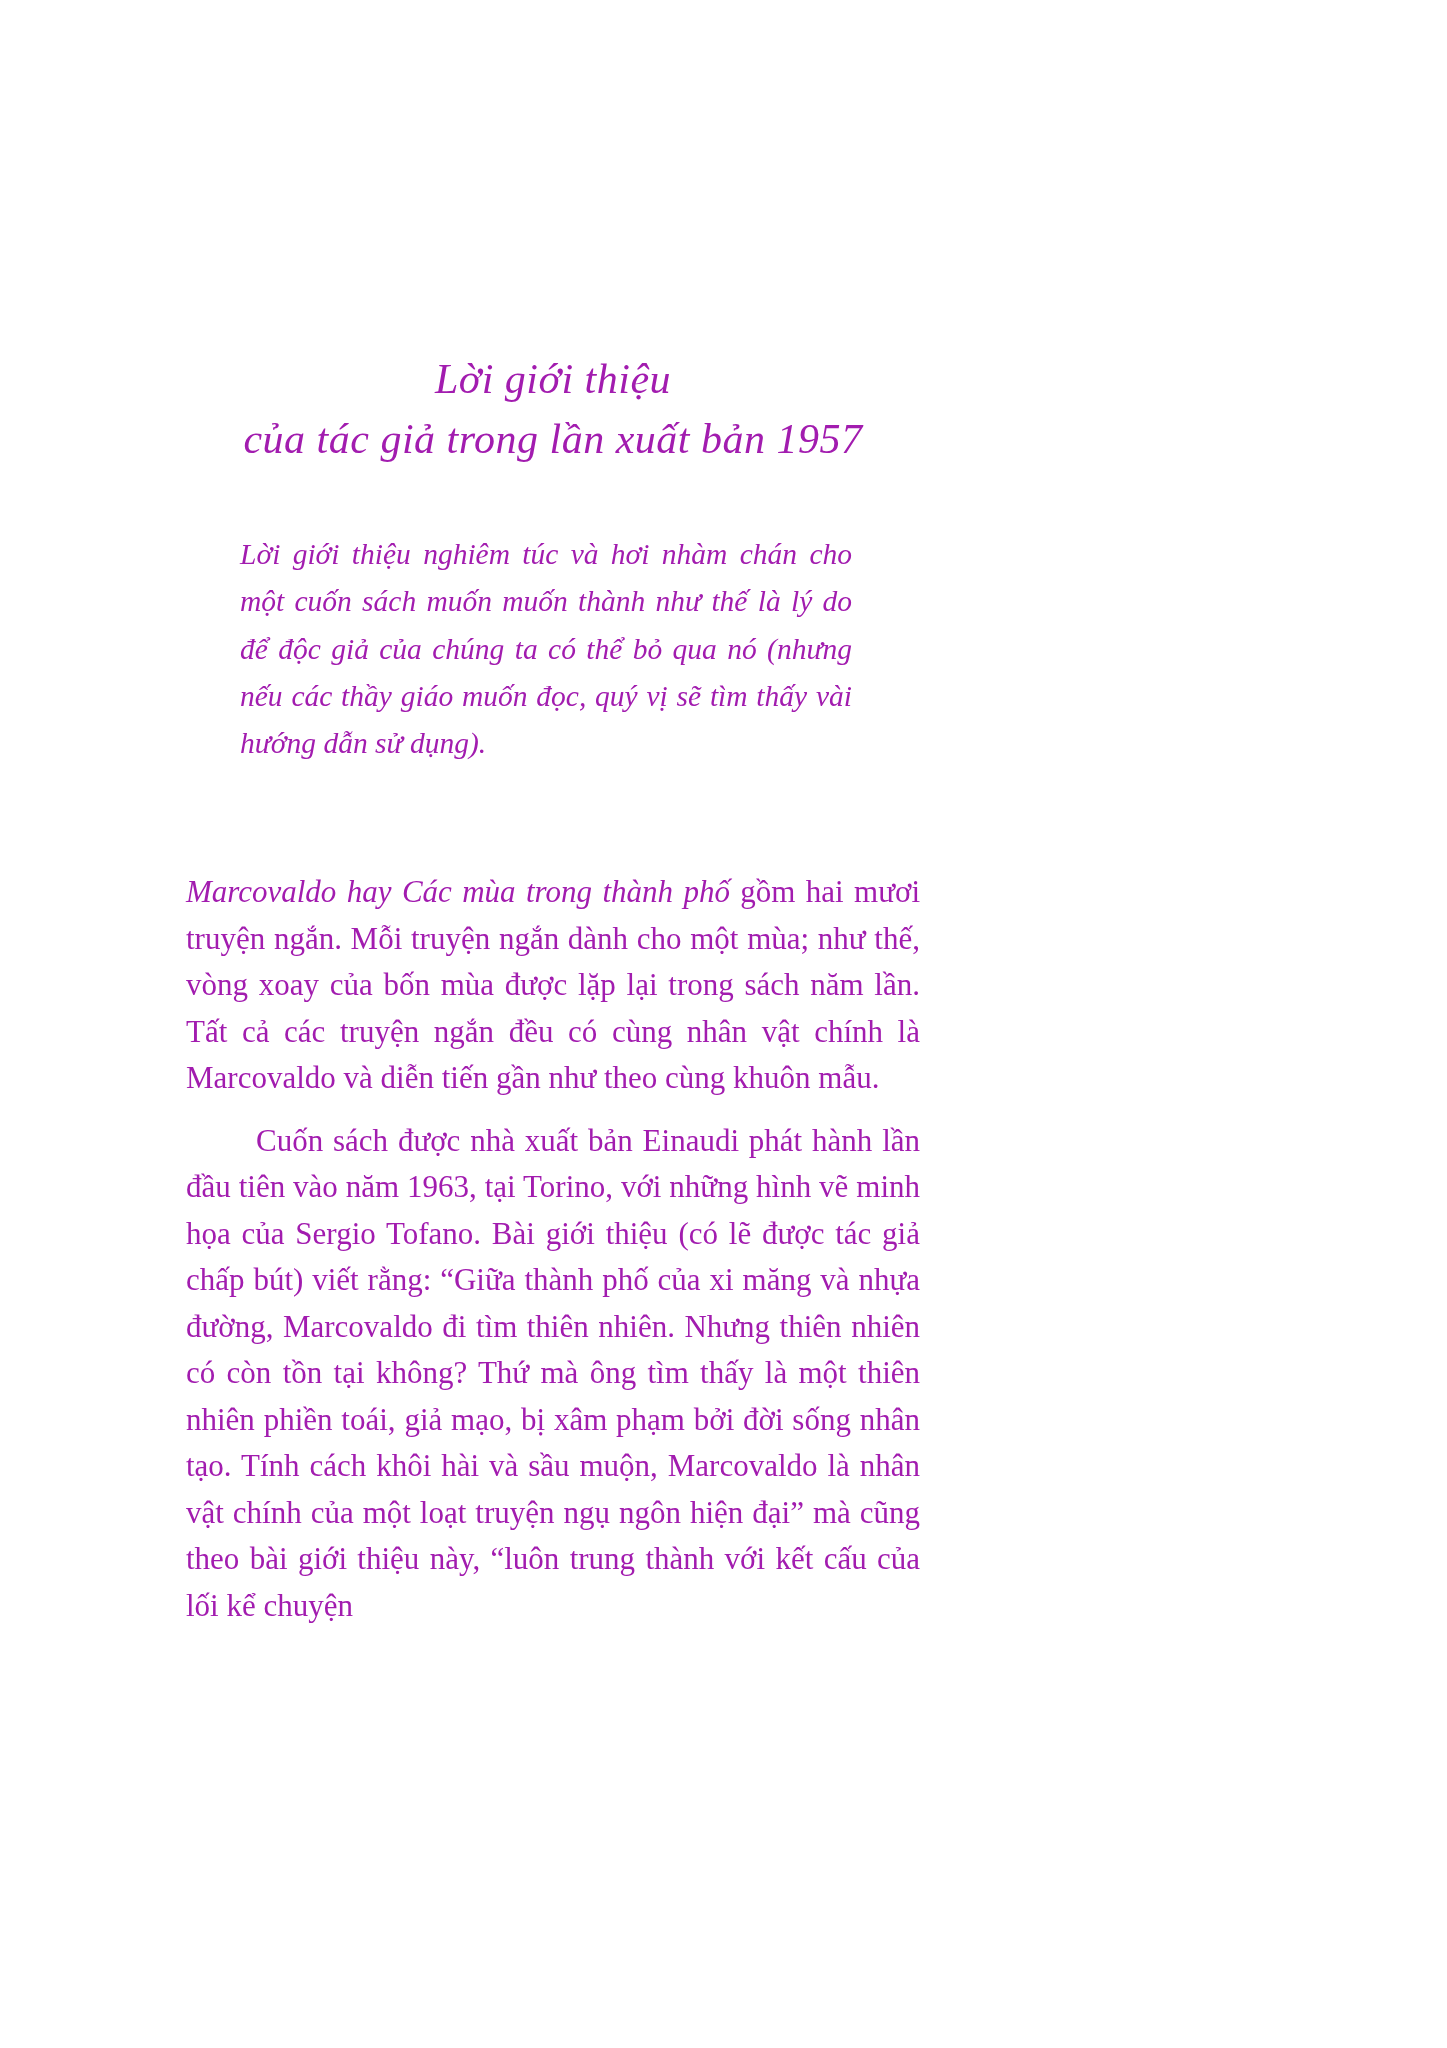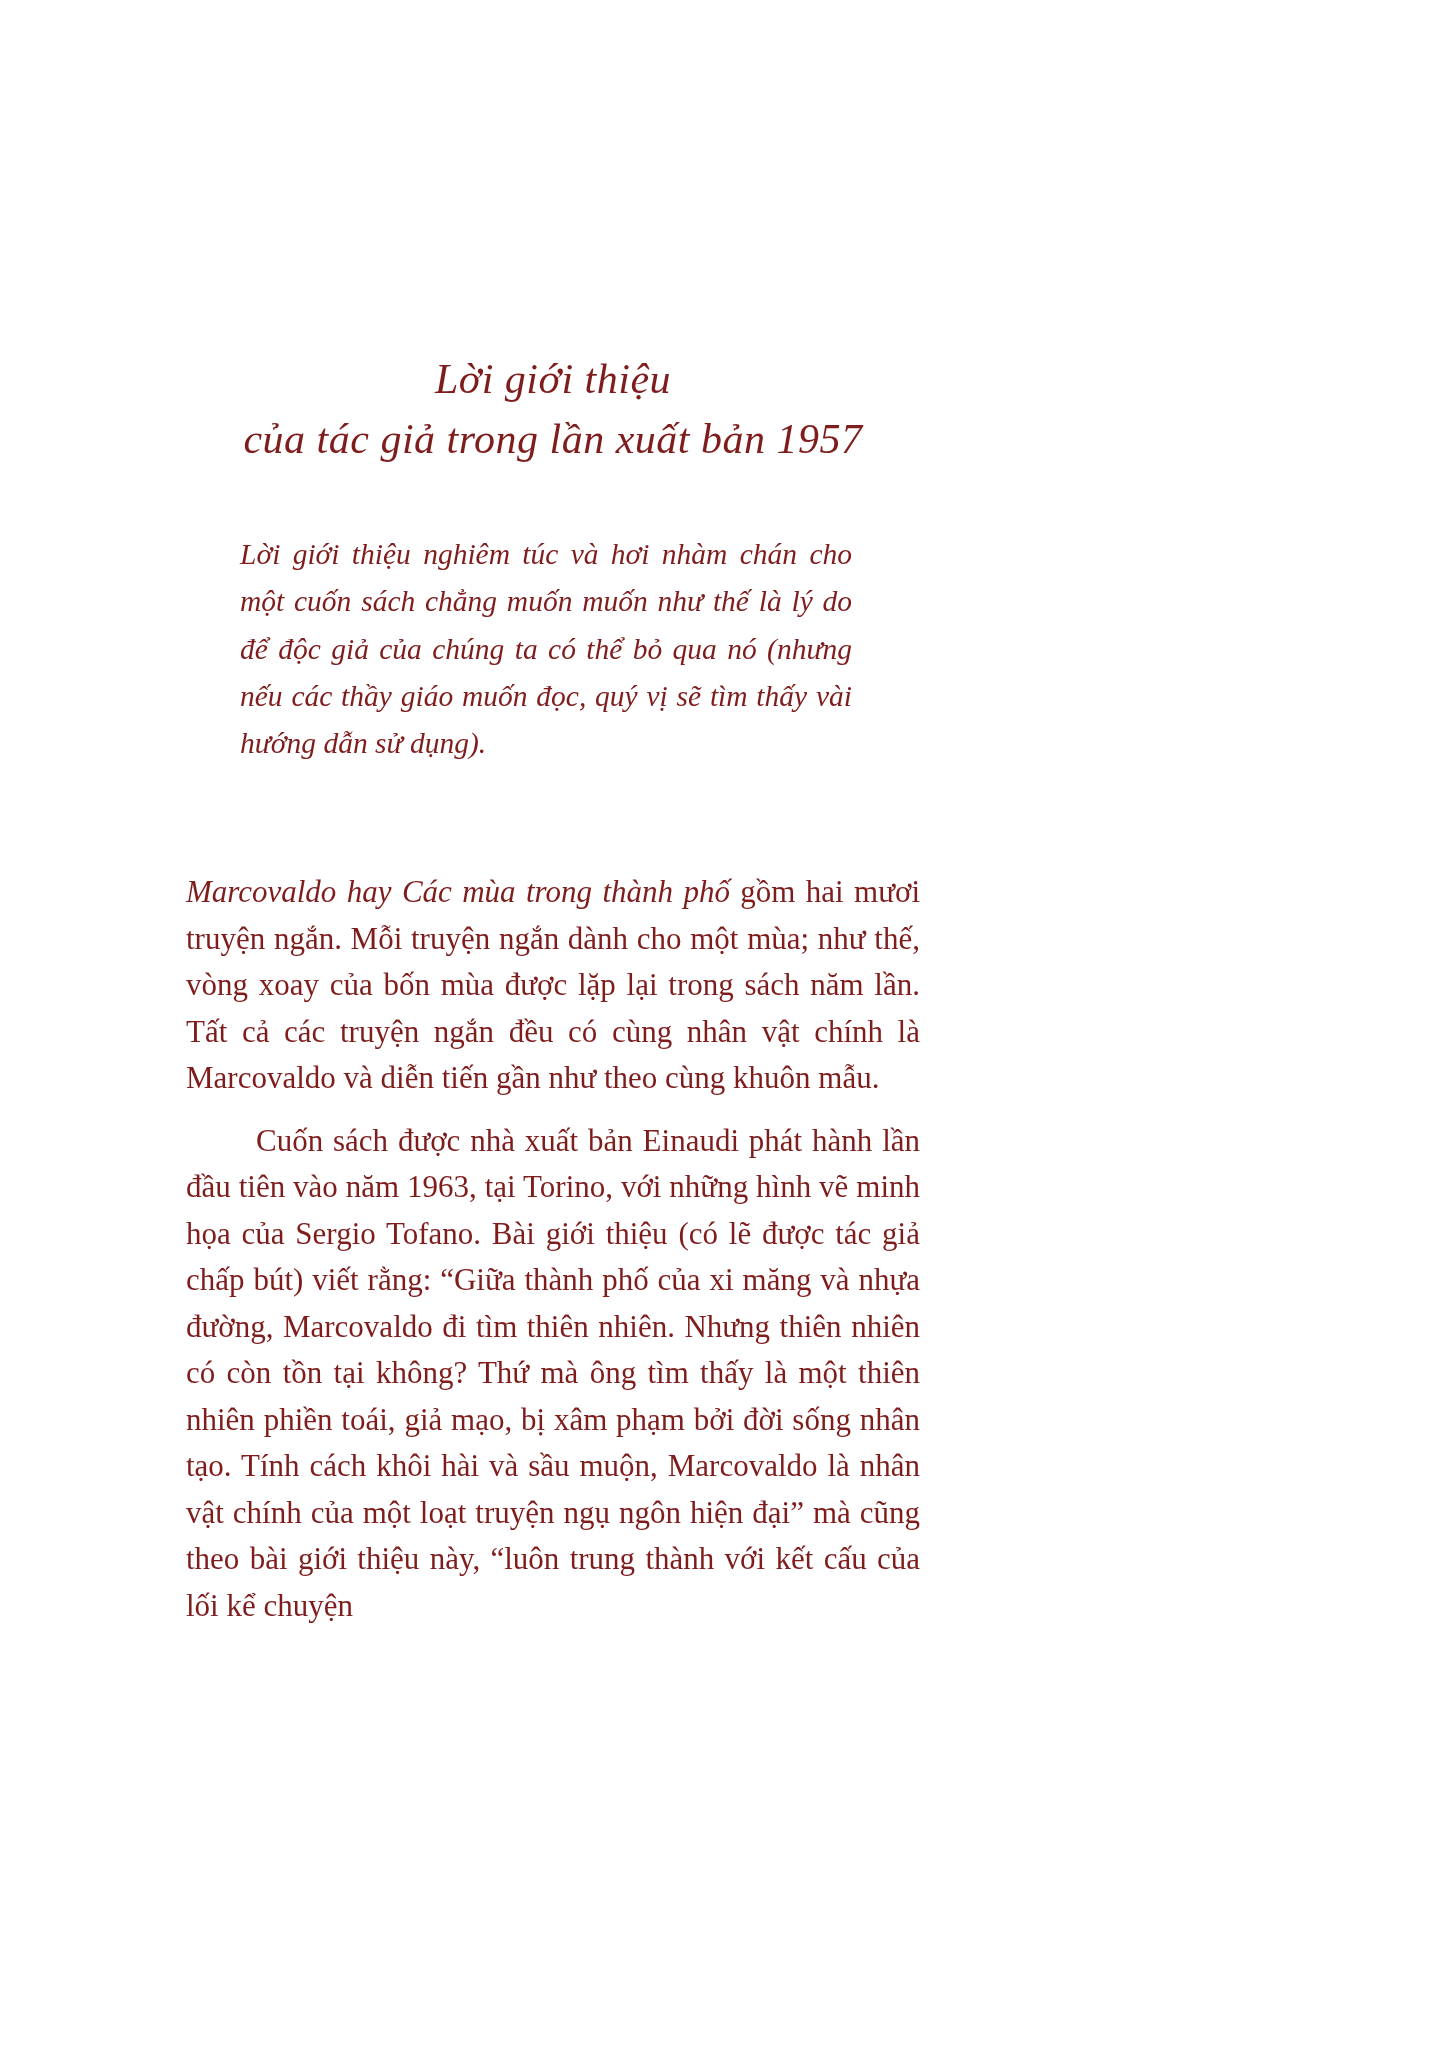--- a/index.html
+++ b/index.html
@@ -6,21 +6,21 @@
     margin: 0;
     padding: 0;
     background: #e8e8e8;
   }
   .page {
     position: relative;
     width: 1447px;
     height: 2048px;
     margin: 0 auto;
     background: #ffffff;
-    color: #7f1d1d;
+    color: #a21caf;
     font-family: "Liberation Serif", serif;
     overflow: hidden;
   }
   .content {
     position: absolute;
     left: 170px;
     top: 350px;
     width: 766px;
   }
   .title {
@@ -60,19 +60,19 @@
 </style>
 </head>
 <body>
 
 <div class="page">
   <div class="content">
     <h1 class="title">
       <span class="title-line">Lời giới thiệu</span>
       <span class="title-line">của tác giả trong lần xuất bản 1957</span>
     </h1>
-    <p class="epigraph">Lời giới thiệu nghiêm túc và hơi nhàm chán cho một cuốn sách chẳng muốn muốn như thế là lý do để độc giả của chúng ta có thể bỏ qua nó (nhưng nếu các thầy giáo muốn đọc, quý vị sẽ tìm thấy vài hướng dẫn sử dụng).</p>
+    <p class="epigraph">Lời giới thiệu nghiêm túc và hơi nhàm chán cho một cuốn sách muốn muốn thành như thế là lý do để độc giả của chúng ta có thể bỏ qua nó (nhưng nếu các thầy giáo muốn đọc, quý vị sẽ tìm thấy vài hướng dẫn sử dụng).</p>
     <div class="body-text">
         <p class="para"><em>Marcovaldo hay Các mùa trong thành phố</em> gồm hai mươi truyện ngắn. Mỗi truyện ngắn dành cho một mùa; như thế, vòng xoay của bốn mùa được lặp lại trong sách năm lần. Tất cả các truyện ngắn đều có cùng nhân vật chính là Marcovaldo và diễn tiến gần như theo cùng khuôn mẫu.</p>
         <p class="para indent">Cuốn sách được nhà xuất bản Einaudi phát hành lần đầu tiên vào năm 1963, tại Torino, với những hình vẽ minh họa của Sergio Tofano. Bài giới thiệu (có lẽ được tác giả chấp bút) viết rằng: “Giữa thành phố của xi măng và nhựa đường, Marcovaldo đi tìm thiên nhiên. Nhưng thiên nhiên có còn tồn tại không? Thứ mà ông tìm thấy là một thiên nhiên phiền toái, giả mạo, bị xâm phạm bởi đời sống nhân tạo. Tính cách khôi hài và sầu muộn, Marcovaldo là nhân vật chính của một loạt truyện ngụ ngôn hiện đại” mà cũng theo bài giới thiệu này, “luôn trung thành với kết cấu của lối kể chuyện</p>
       </div>
   </div>
 </div>
 
 </body></html>

